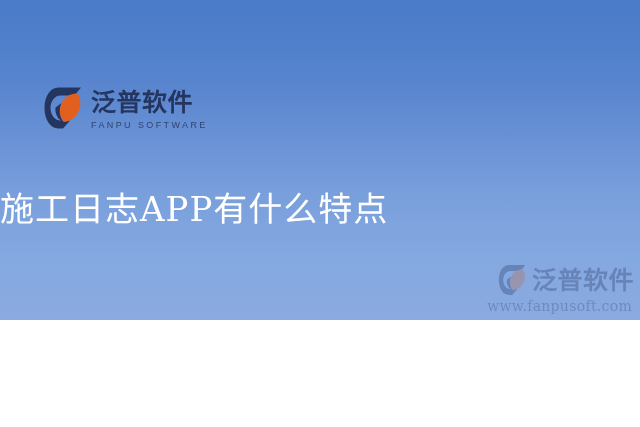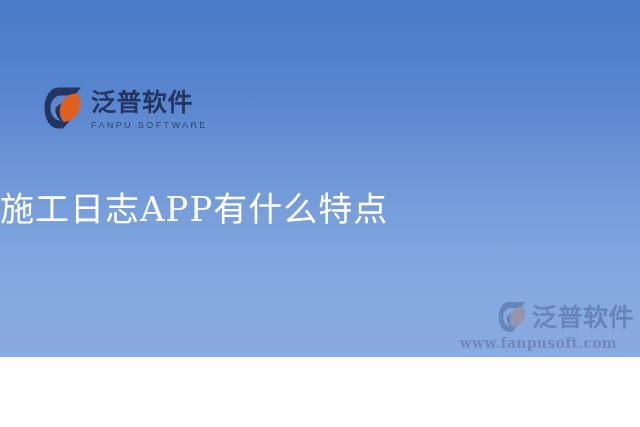--- a/index.html
+++ b/index.html
@@ -11,21 +11,21 @@
     width: 640px;
     height: 427px;
     overflow: hidden;
     font-family: "Liberation Sans", sans-serif;
   }
 
   
   .stage {
     position: relative;
     width: 640px;
-    height: 357px;
+    height: 320px;
     overflow: hidden;
     background: linear-gradient(
         to bottom,
         #4a7bc8 0%,
         #4f7fca 12%,
         #5a86cf 28%,
         #6b93d6 45%,
         #7aa0dc 62%,
         #84a8e0 80%,
         #8aaae0 100%);
@@ -113,25 +113,25 @@
     font-size: 25px;
     font-weight: 700;
     color: #3d5383;
     letter-spacing: 0.5px;
     line-height: 1;
     white-space: nowrap;
   }
   .watermark-url {
     font-family: "DejaVu Serif", "Liberation Serif", serif;
     font-size: 14px;
-    font-weight: 700;
+    font-weight: 400;
     color: #4a5f8d;
     letter-spacing: 0.3px;
     margin-top: 2px;
-    margin-right: 17px;
+    margin-right: 2px;
     white-space: nowrap;
   }
 </style>
 </head>
 <body>
 
 <div class="stage">
 
   <div class="brand-logo">
     <svg class="brand-mark" viewBox="0 0 40 44" aria-hidden="true">

